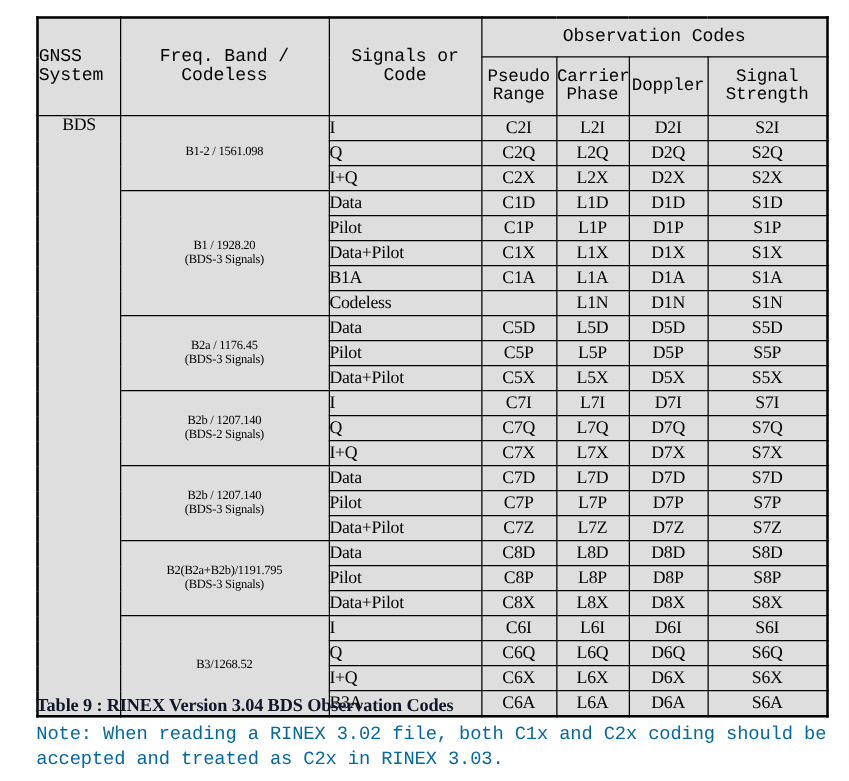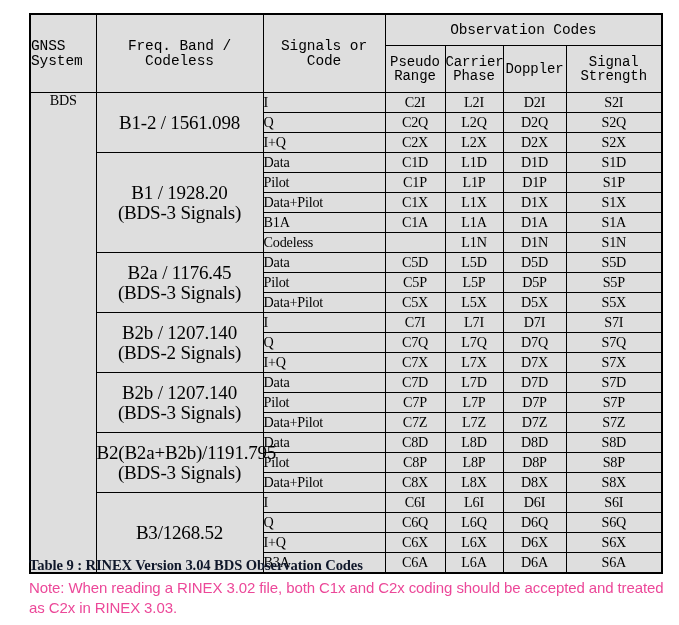--- a/index.html
+++ b/index.html
@@ -76,21 +76,21 @@
     vertical-align: middle;
     text-align: center;
     letter-spacing: -0.2px;
   }
   td.chan {
     text-align: left;
     padding-left: 3px;
   }
   td.band {
     text-align: center;
-    font-size: 19px;
+    font-size: 10px;
     vertical-align: middle;
     line-height: 1.18;
   }
   td.sys {
     text-align: center;
     vertical-align: top;
     font-weight: bold;
     font-size: 14.2px;
     padding-top: 1px;
     margin-left: 44px;
@@ -115,23 +115,23 @@
     font-size: 14.6px;
     color: #0f172a;
     letter-spacing: -0.1px;
     white-space: nowrap;
   }
   .note {
     position: absolute;
     left: 29px;
     top: 578px;
     width: 636px;
-    font-family: Liberation Sans, sans-serif;
+    font-family: Liberation Mono, monospace;
     font-size: 15px;
-    color: #ec4899;
+    color: #0369a1;
     line-height: 1.33;
     letter-spacing: -0.1px;
   }
 </style>
 </head>
 <body>
 
 <div class="page">
 
   <div class="tbl-wrap">

